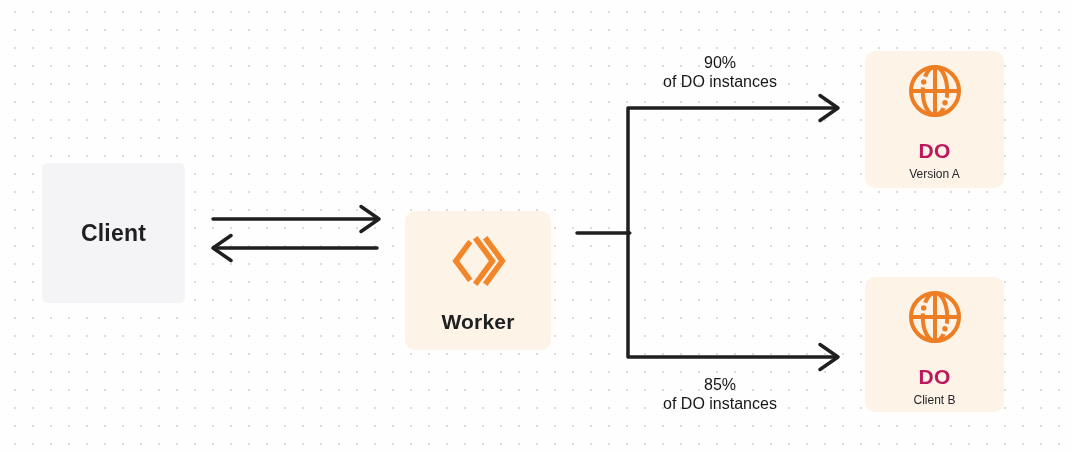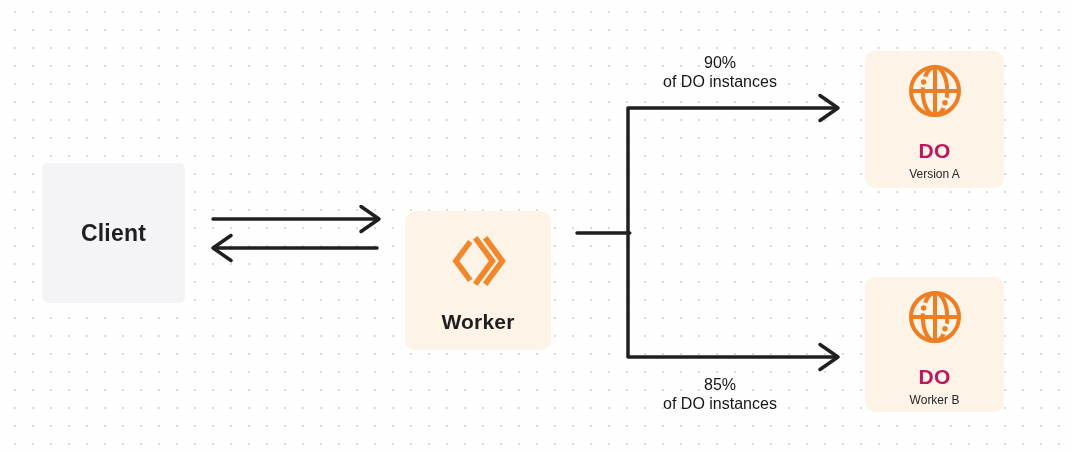--- a/index.html
+++ b/index.html
@@ -170,16 +170,16 @@
       <g stroke="#ed7e23" stroke-width="4.4" fill="none">
         <circle cx="32" cy="32" r="26.5"></circle>
         <ellipse cx="32" cy="32" rx="13.5" ry="26.5"></ellipse>
         <path d="M6,32 H58"></path>
         <path d="M32,6 V58"></path>
       </g>
       <circle cx="19.5" cy="22" r="4.6" fill="#ed7e23" stroke="#fdf3e7" stroke-width="3.2"></circle>
       <circle cx="43" cy="45" r="4.6" fill="#ed7e23" stroke="#fdf3e7" stroke-width="3.2"></circle>
     </svg>
     <span class="title">DO</span>
-    <span class="subtitle">Worker B</span>
+    <span class="subtitle">Client B</span>
   </div>
 
 </div>
 
 </body></html>

